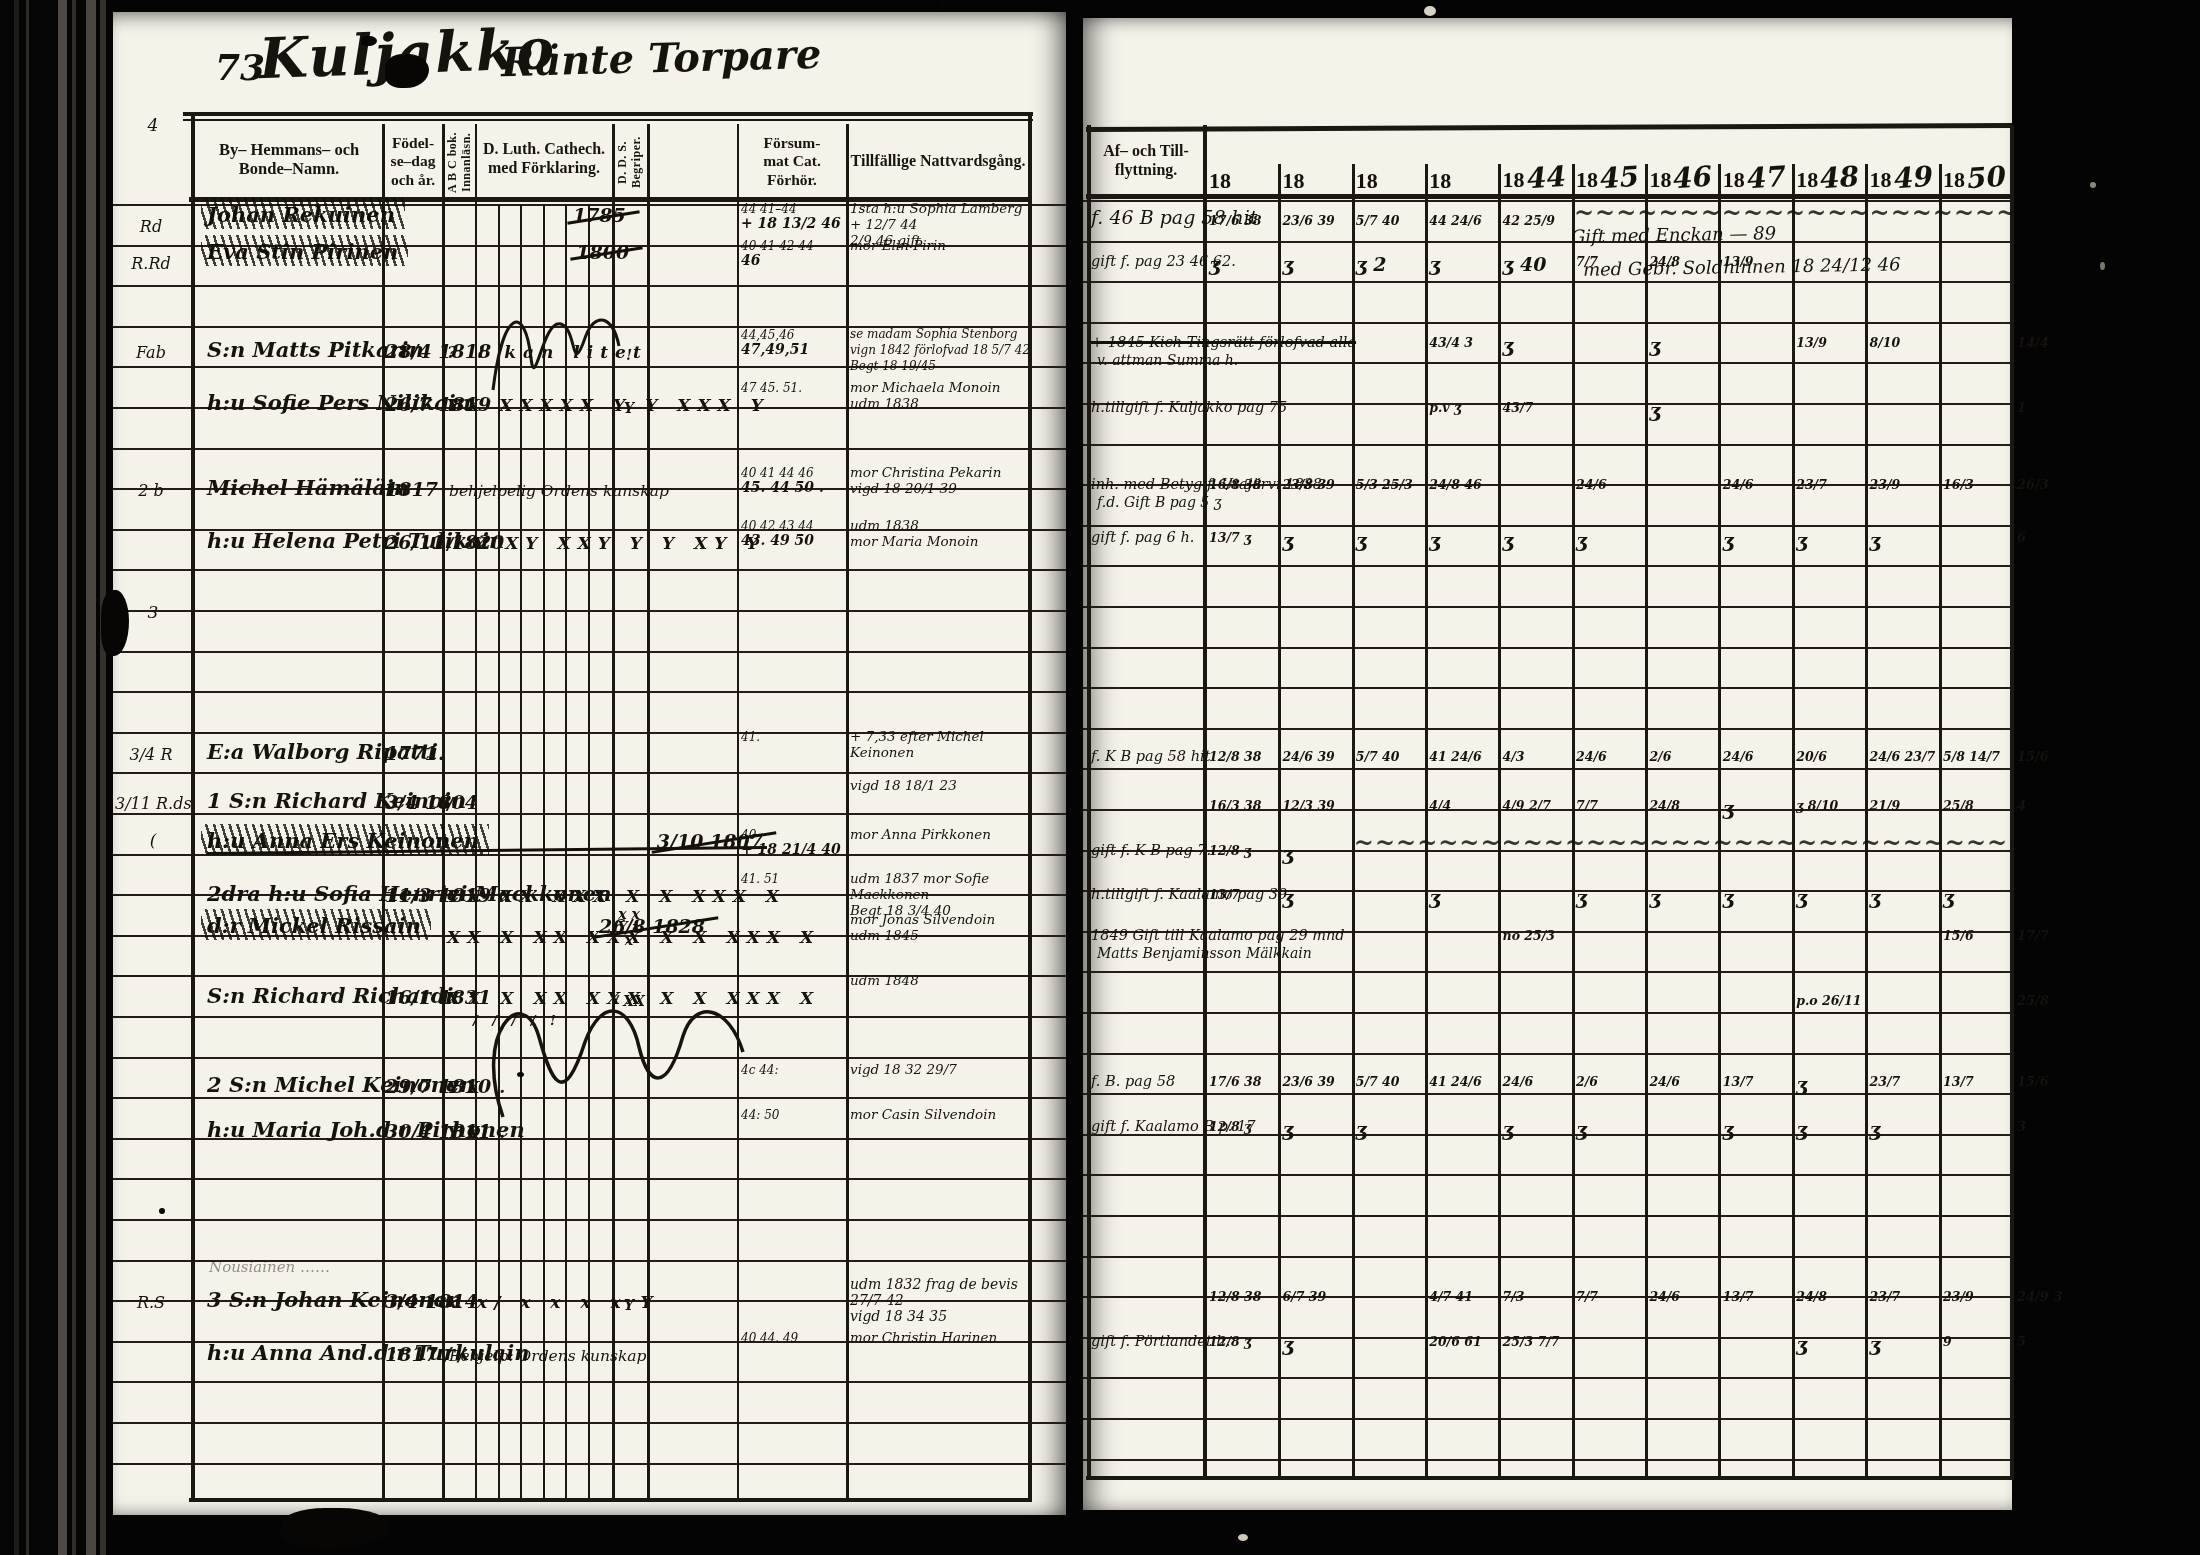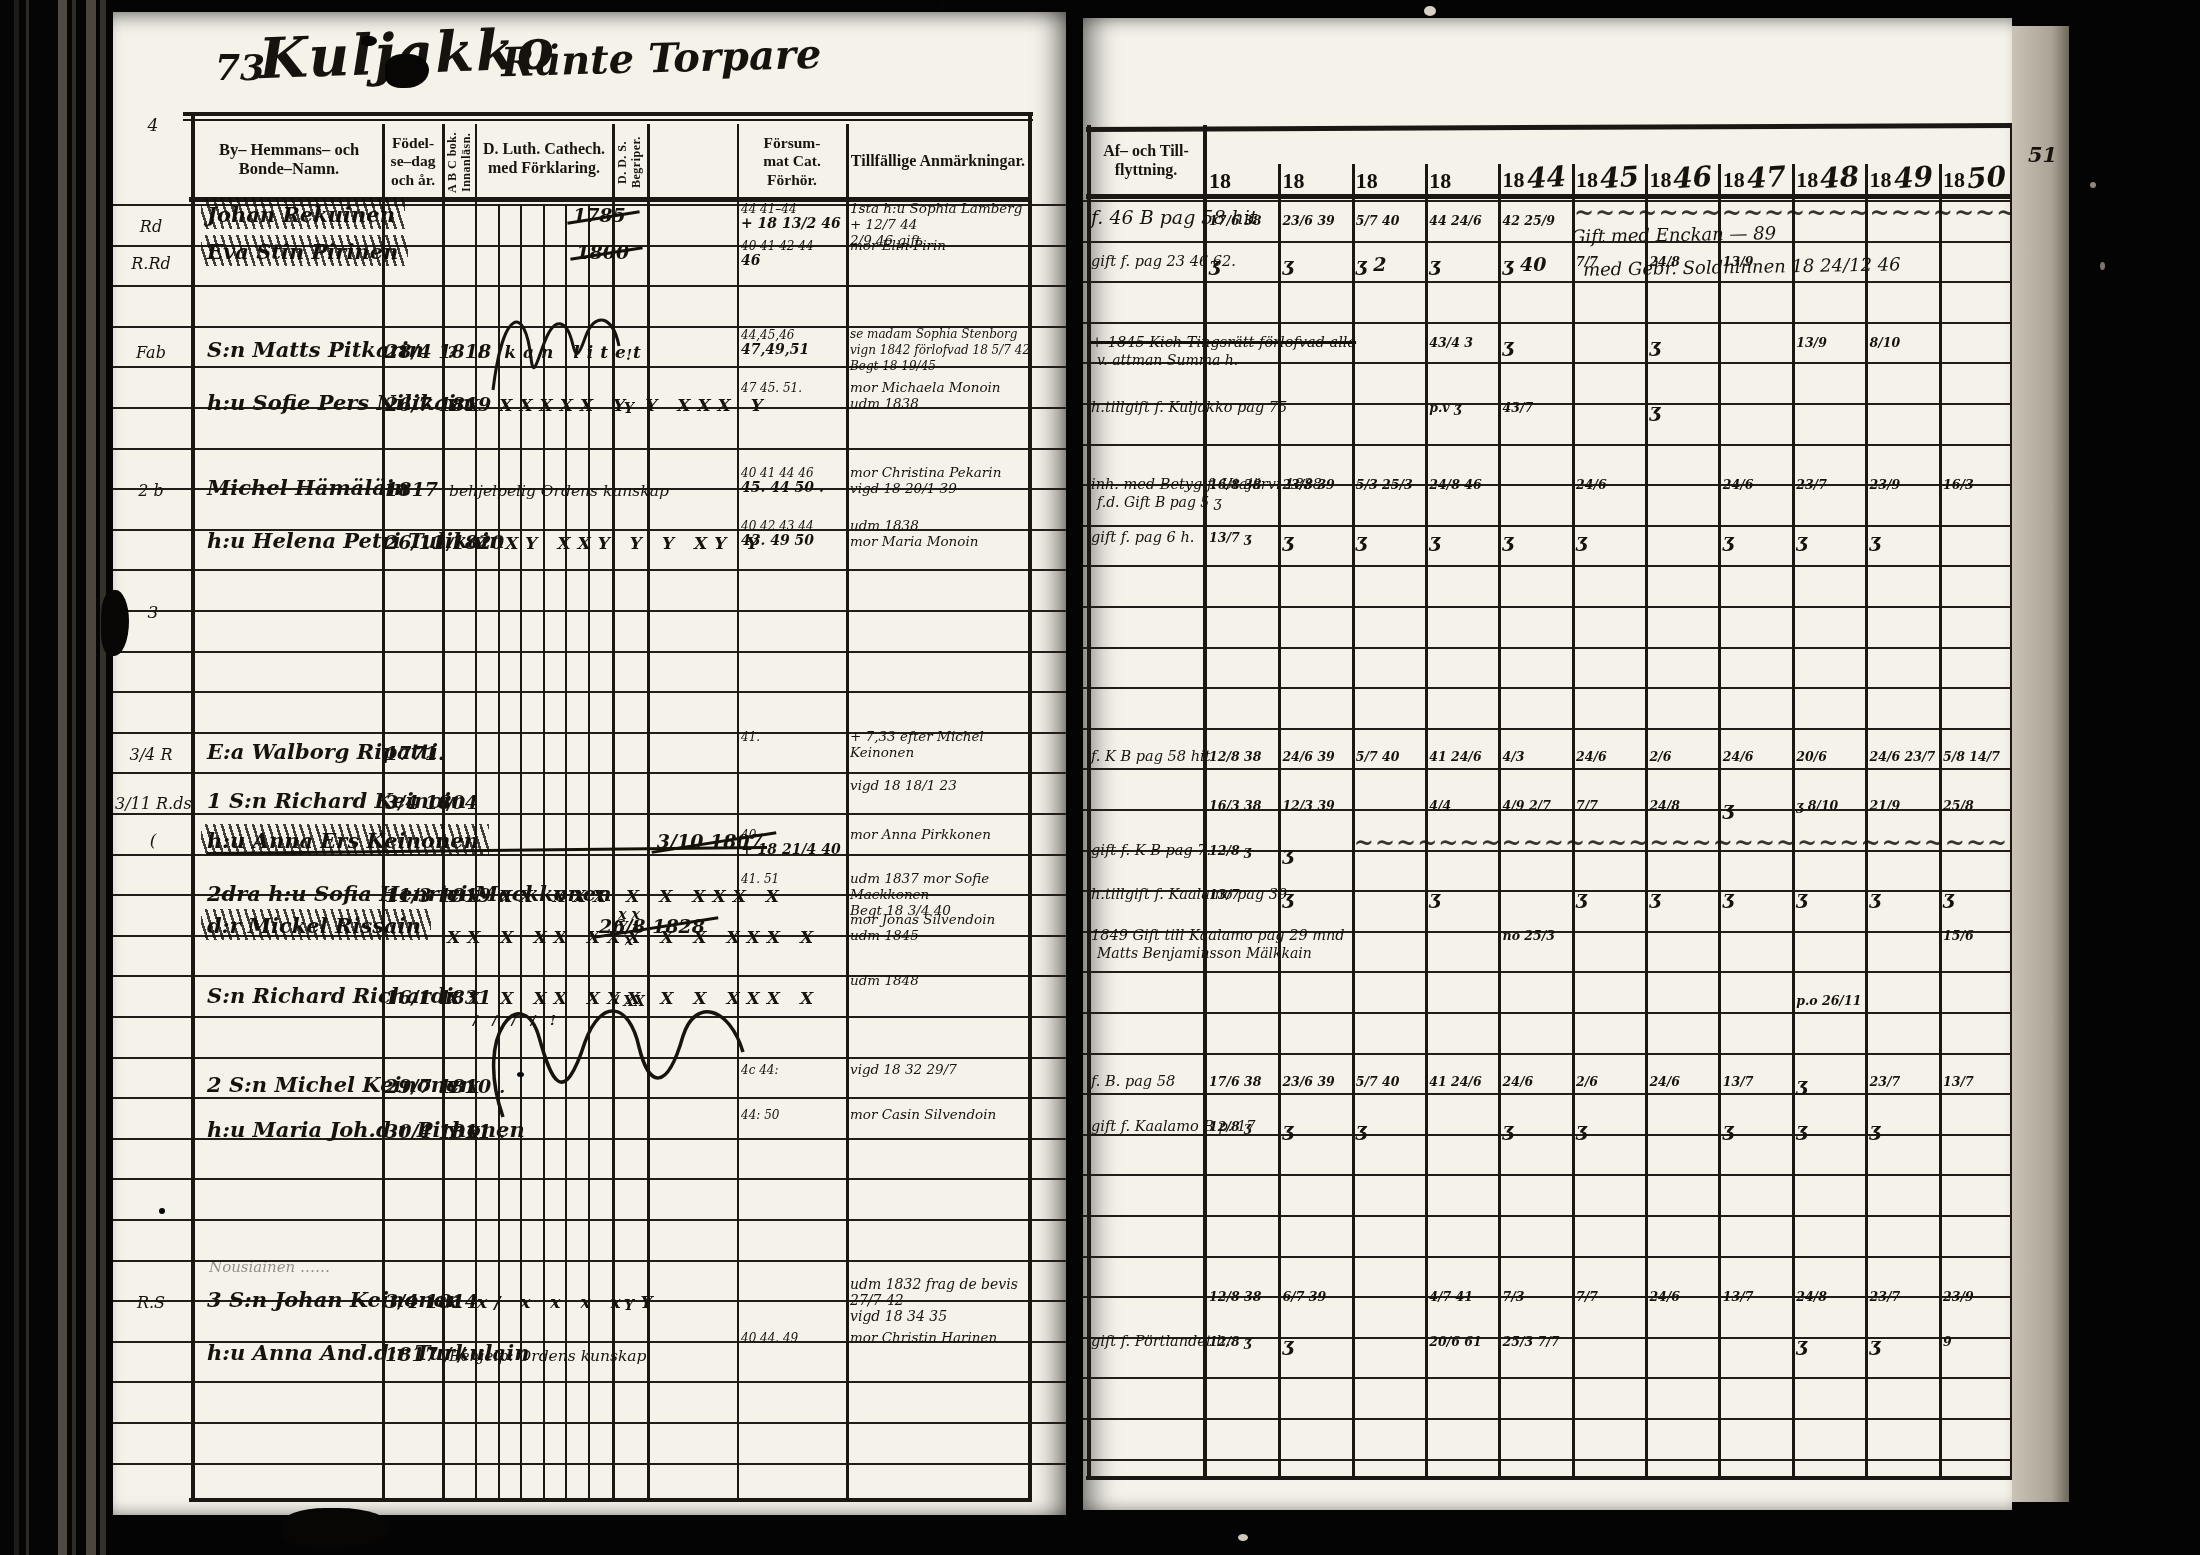--- a/index.html
+++ b/index.html
@@ -72,21 +72,21 @@
     <div class="hdrcell printed" style="left:364px;top:128px;width:134px;font-size:16px;">
       <div>D. Luth. Cathech.</div>
       <div>med Förklaring.</div>
     </div>
     <div class="hdrcell printed vtext" style="left:502px;top:114px;height:72px;width:30px;font-size:12px;">D. D. S. Begriper.</div>
     <div class="hdrcell printed" style="left:626px;top:122px;width:106px;font-size:15.5px;">
       <div>Försum-</div>
       <div>mat Cat.</div>
       <div>Förhör.</div>
     </div>
-    <div class="hdrcell printed" style="left:735px;top:140px;width:180px;font-size:16px;">Tillfällige Anmärkningar.</div>
+    <div class="hdrcell printed" style="left:735px;top:140px;width:180px;font-size:16px;">Tillfällige Nattvardsgång.</div>
 
     <div class="hline" style="top:185px;left:76px;width:841px;height:5px;"></div>
 
     <div class="rowarea" style="top:192px;height:1298px;"></div>
     <div class="hline" style="top:1486px;left:76px;width:841px;height:4px;"></div>
 
     <div class="vline" style="left:78px;top:100px;width:4px;height:1390px;"></div>
     <div class="vline" style="left:269px;top:112px;width:3px;height:1378px;"></div>
     <div class="vline" style="left:329px;top:112px;width:3px;height:1378px;"></div>
     <div class="vline" style="left:362px;top:112px;width:2px;height:1378px;"></div>
@@ -500,22 +500,19 @@
           <div class="cell hw" style="left: 786.6px; width: 68px; bottom: -4px; font-size: 19px; font-weight: 700;">ʒ</div>
           <div class="cell hw" style="left: 860px; width: 68px; bottom: 2px; font-size: 12.5px; font-weight: 700;">9</div>
           <div class="cell hw" style="left: 934px; bottom: 2px; font-size: 13px; font-weight: 700;">5</div>
         </div>
       </div>
 
     <div class="hw" style="position:absolute;left:488px;top:206px;font-size:18px;white-space:nowrap;transform:rotate(-1deg);">Gift med Enckan — 89</div>
     <div class="hw" style="position:absolute;left:500px;top:238px;font-size:18px;white-space:nowrap;transform:rotate(-1deg);">med Gebr. Soldninnen 18 24/12 46</div>
   </div>
 
-  <div id="right-edge">
-    <div class="hw" style="position:absolute;left:16px;top:116px;font-size:21px;font-weight:700;">51</div>
-  </div>
 
   <div class="speck" style="left:1424px;top:6px;width:12px;height:10px;background:#d8d2c6;"></div>
   <div class="speck" style="left:2090px;top:182px;width:6px;height:6px;background:#8d8679;"></div>
   <div class="speck" style="left:2100px;top:262px;width:5px;height:8px;background:#7c7569;"></div>
   <div class="speck" style="left:1238px;top:1534px;width:10px;height:7px;background:#cfc8ba;"></div>
   <div class="speck" style="left:940px;top:2px;width:5px;height:9px;background:#9aððb;"></div>
 </div>
 
 </body></html>

